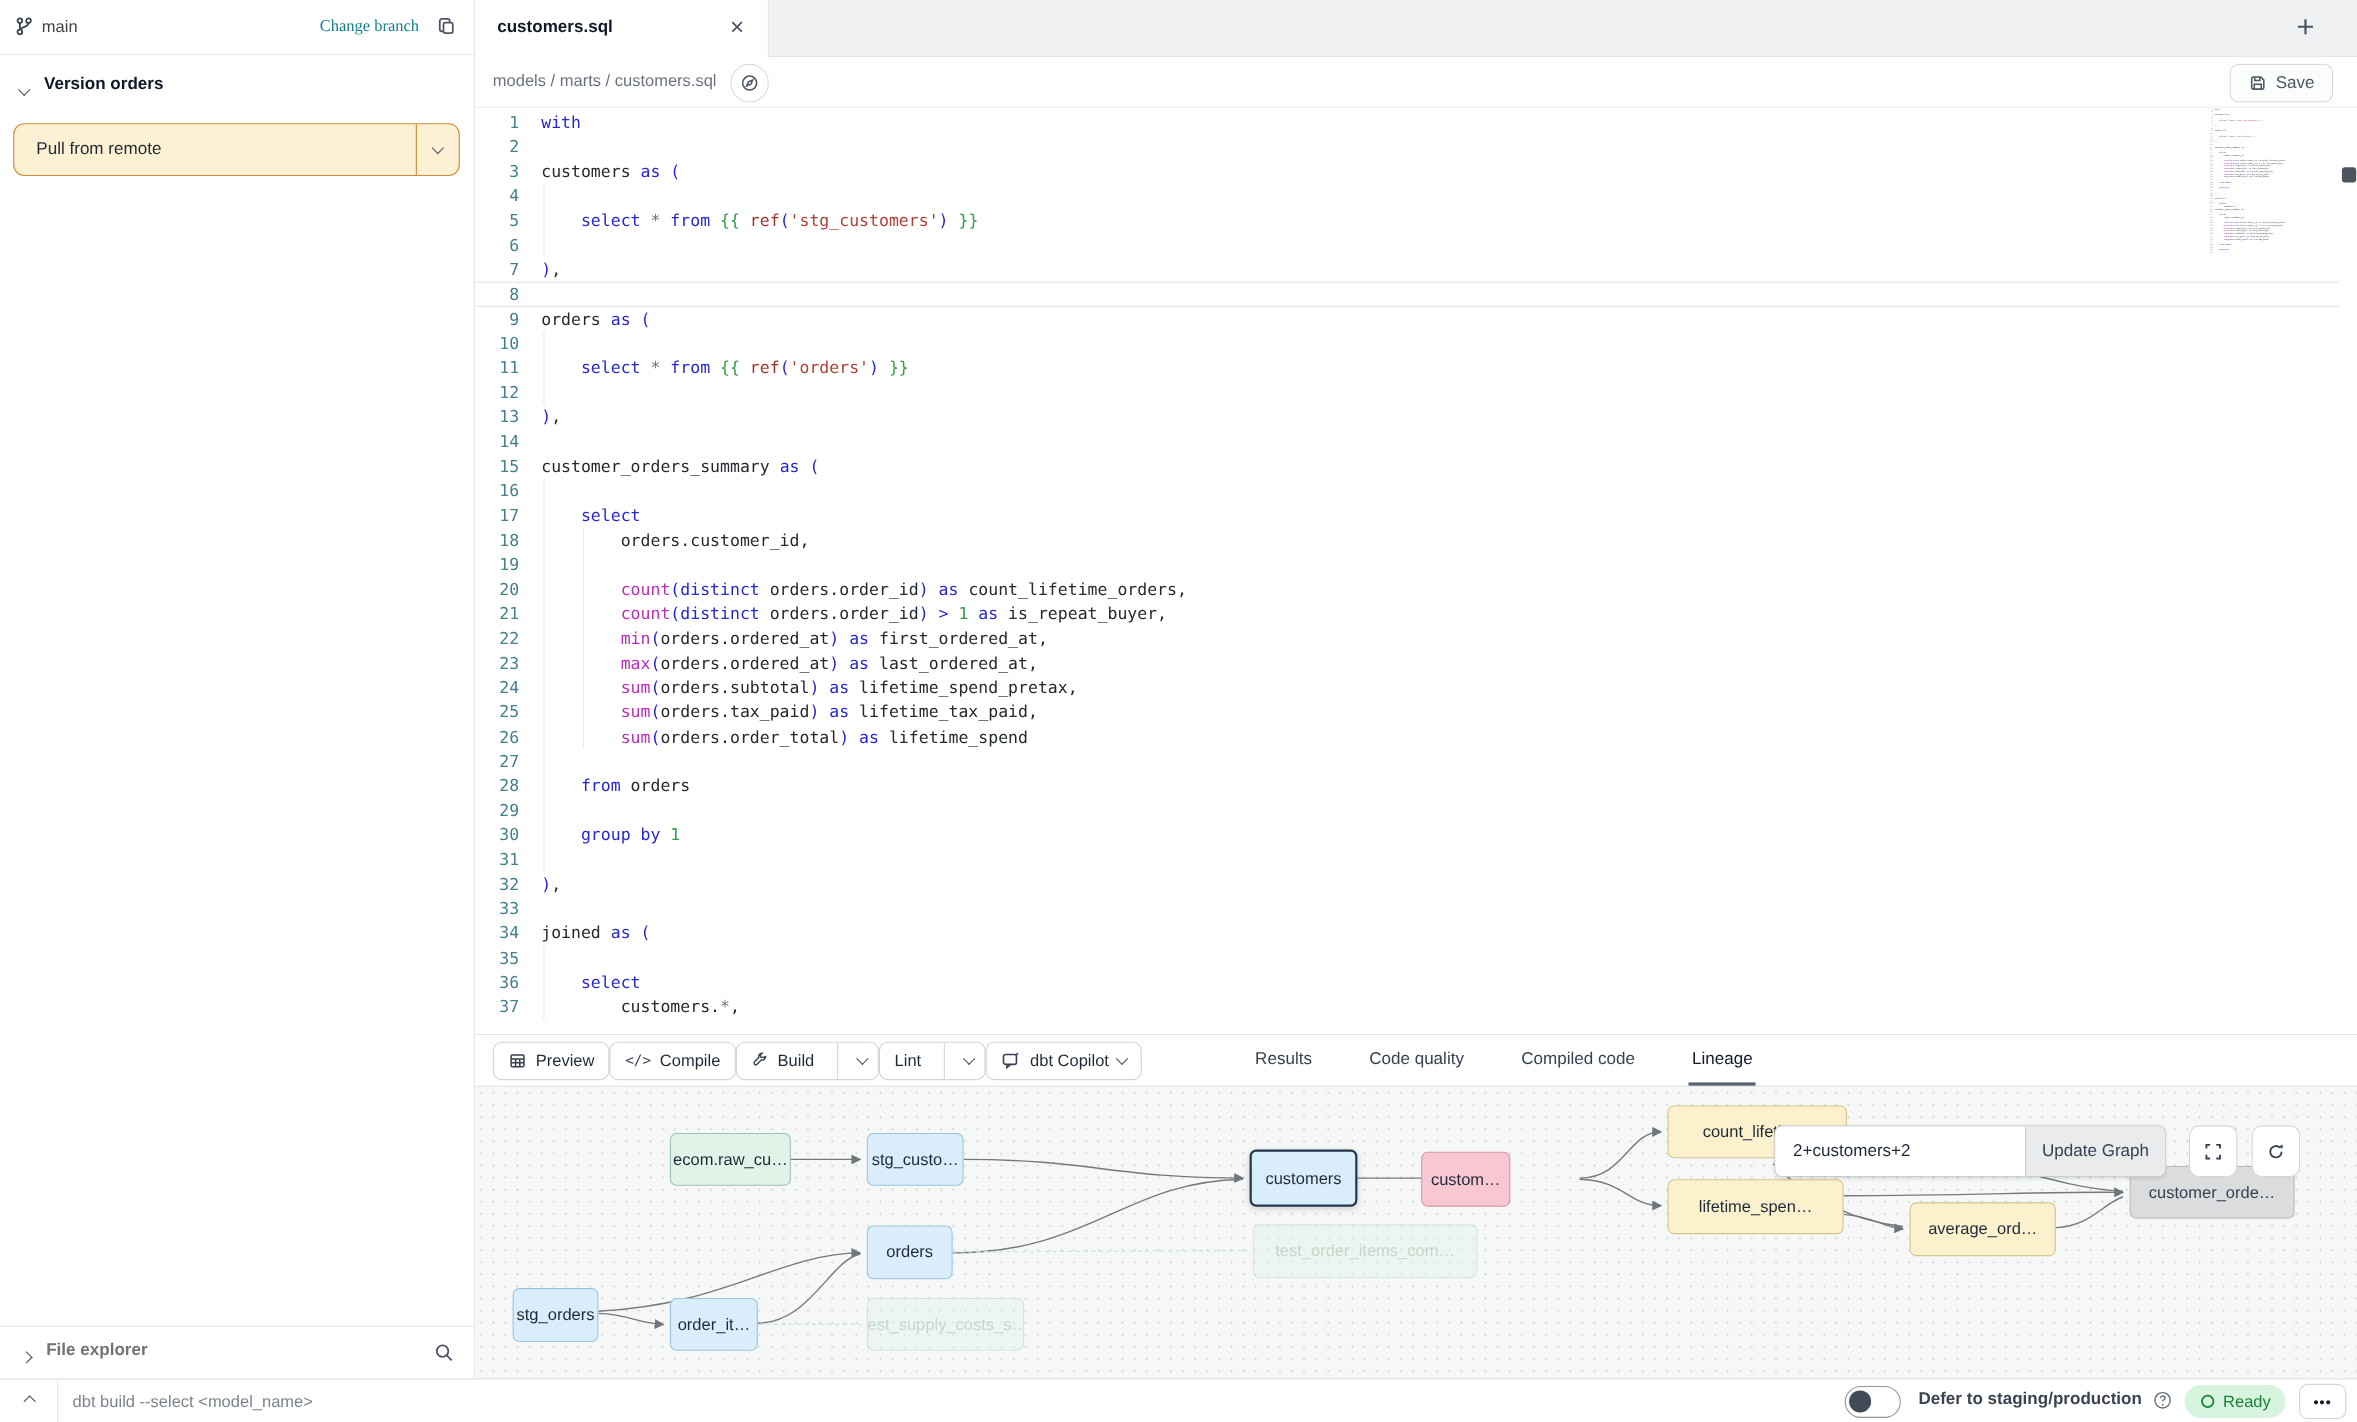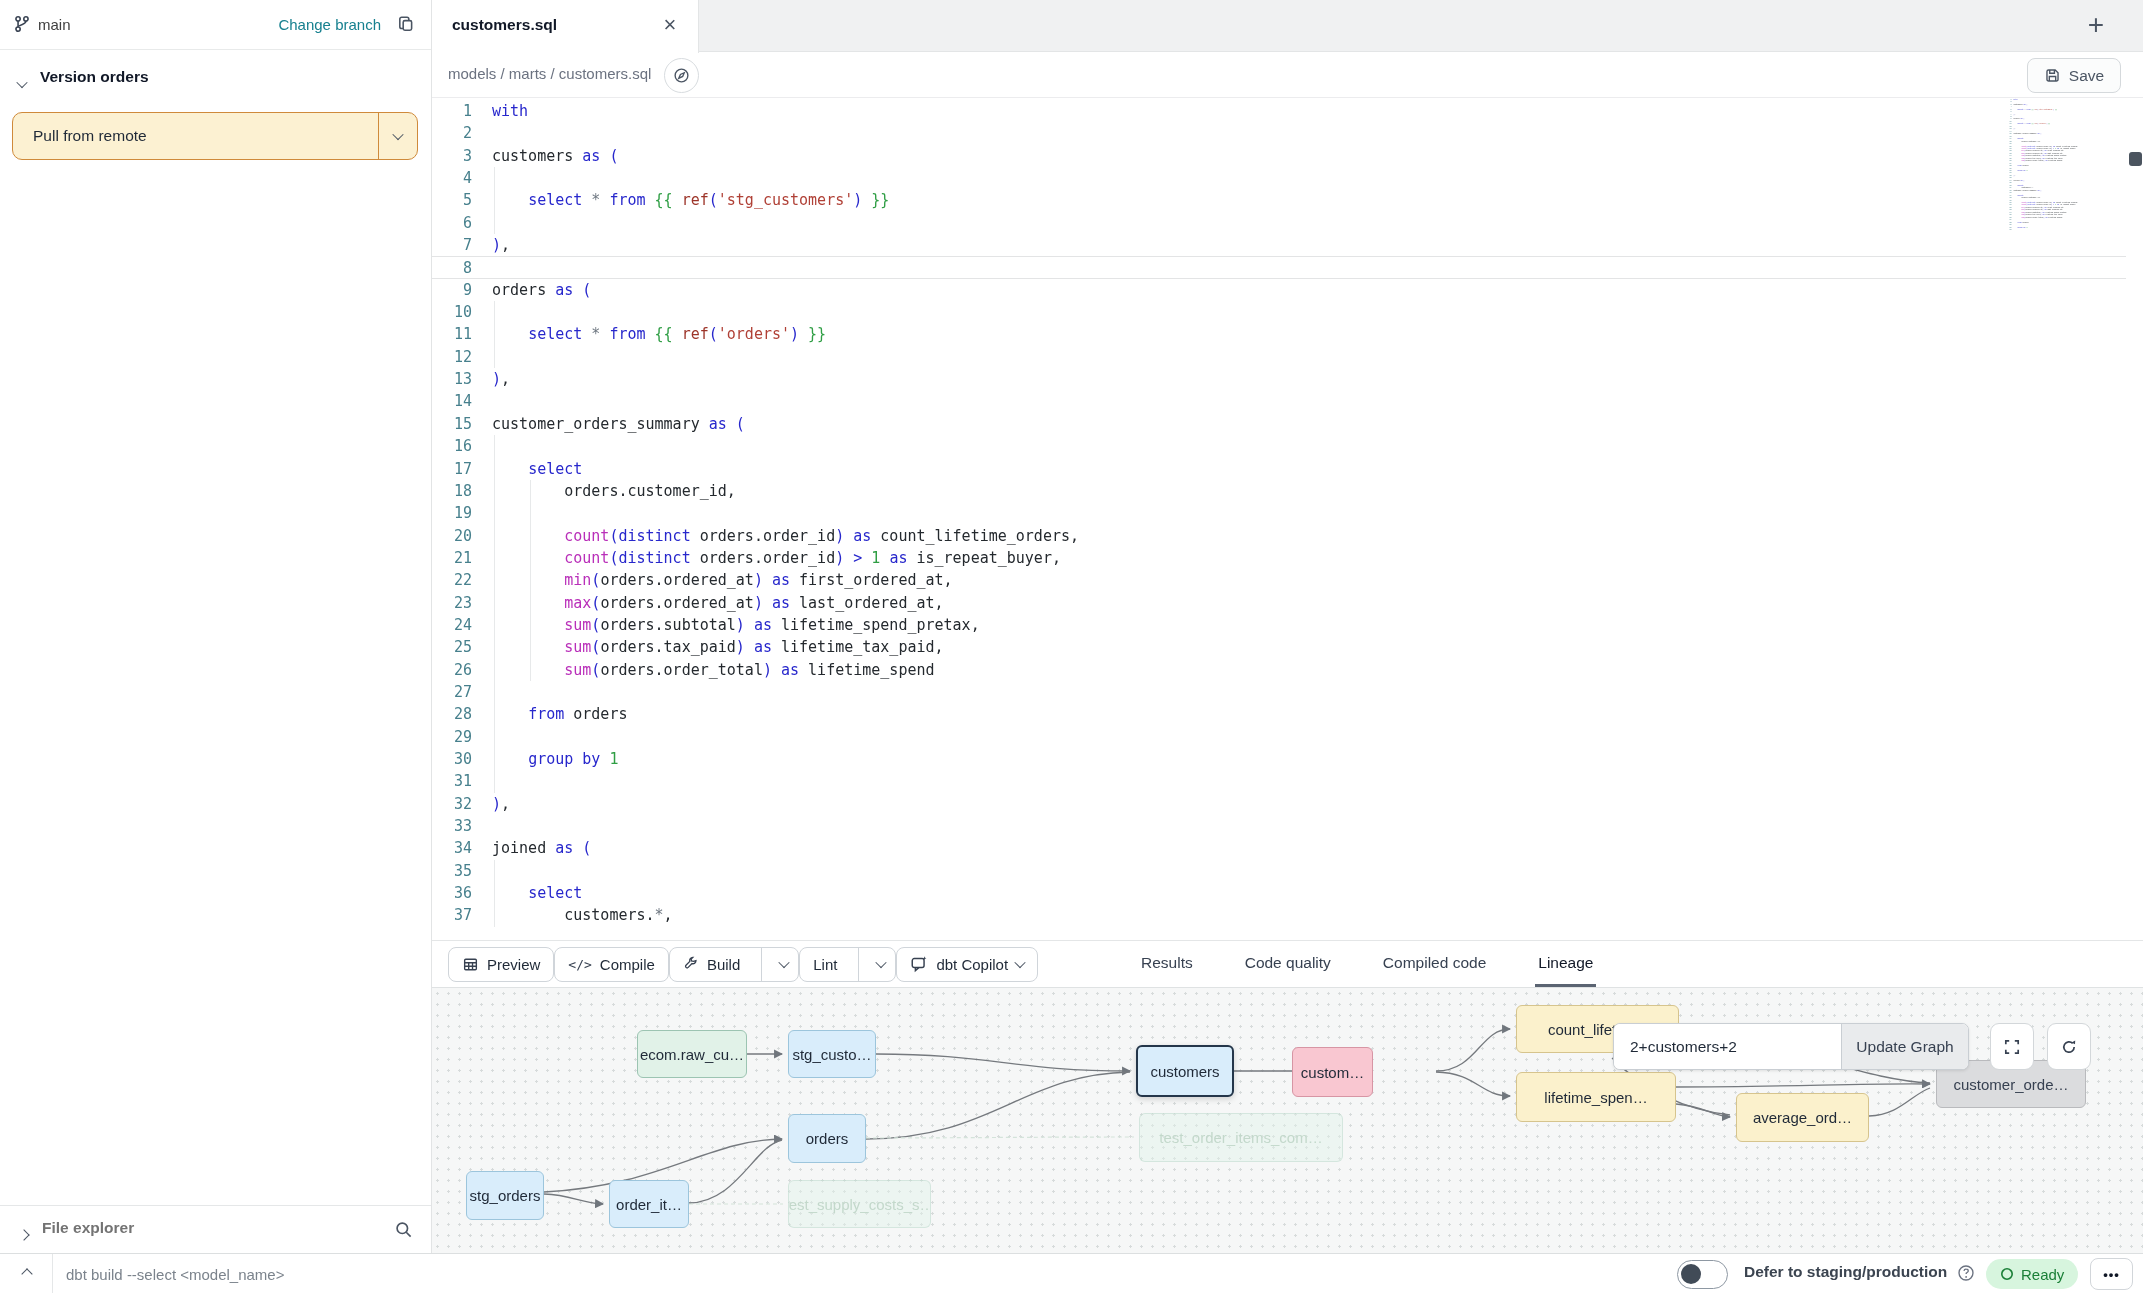--- a/index.html
+++ b/index.html
@@ -6,21 +6,21 @@
   html,body { background:#e8e8e8; }
   .app { position:relative; width:2143px; height:1293px; background:#fff; overflow:hidden;
          font-family:"Liberation Sans", sans-serif; color:#1f2937; }
 
   
   .sidebar { position:absolute; left:0; top:0; width:432px; height:1253px; background:#fff;
              border-right:1px solid #e2e4e5; }
   .branch-row { position:absolute; left:0; top:0; width:100%; height:50px; border-bottom:1px solid #e8eaea; }
   .branch-icon { position:absolute; left:13px; top:15px; }
   .branch-name { position:absolute; left:38px; top:16px; font-size:15px; color:#404040; }
-  .change-branch { position:absolute; right:50px; top:16px; font-size:15px; color:#17808f; cursor:pointer; }
+  .change-branch { position:absolute; right:50px; top:16px; font-size:15px; color:#17808f; cursor:pointer;font-family:Liberation Serif, serif; }
   .copy-icon { position:absolute; right:16px; top:15px; }
   .vc-header { position:absolute; left:0; top:62px; width:100%; height:34px; }
   .vc-chevron { position:absolute; left:18px; top:12px; }
   .vc-title { position:absolute; left:40px; top:6px; font-size:15.5px; font-weight:bold; color:#111827; }
   .pull-btn { position:absolute; left:12px; top:112px; width:406px; height:48px; background:#fcf1d2;
               border:1.5px solid #cf8a3b; border-radius:10px; display:flex; align-items:center; cursor:pointer; }
   .pull-label { padding-left:20px; font-size:15.5px; color:#1f2937; flex:1; }
   .pull-divider { width:1.5px; height:100%; background:#cf8a3b; }
   .pull-caret { width:38px; display:flex; align-items:center; justify-content:center; }
   .file-explorer-row { position:absolute; left:0; top:1205px; width:100%; height:48px; border-top:1px solid #e5e7e8; background:#fff; }
@@ -74,21 +74,21 @@
   .ptab { display:flex; align-items:center; font-size:15.5px; color:#374151; border-bottom:3px solid transparent;
           padding:0 3px; cursor:pointer; }
   .ptab.active { color:#111827; border-bottom-color:#5b6472; }
 
   
   .lineage { position:absolute; left:0; top:988px; width:100%; height:265px; background:#f6f7f7;
              background-image:radial-gradient(#d7dbdb 1px, transparent 1.2px); background-size:11px 11px; overflow:hidden; }
   .edges { position:absolute; left:0; top:0; }
   .node { position:absolute; display:flex; align-items:center; justify-content:center; font-size:15px;
           border-radius:6px; white-space:nowrap; overflow:hidden; color:#1f2937; z-index:2; cursor:pointer; padding:0 8px; }
-  .n-source  { background:#e1f2e8; border:1px solid #9cc4b2;margin-left:28px; }
+  .n-source  { background:#e1f2e8; border:1px solid #9cc4b2; }
   .n-model   { background:#d9edfb; border:1px solid #9cc5dc; }
   .n-selected{ background:#d9edfb; border:2.5px solid #24364a; box-shadow:0 2px 6px rgba(0,0,0,.16); }
   .n-semantic{ background:#f9c7d1; border:1px solid #d795a4; }
   .n-metric  { background:#fbf1cc; border:1px solid #d6c48d; }
   .n-export  { background:#dbdcde; border:1px solid #b9babd; color:#374151; }
   .n-ghost   { background:rgba(225,242,232,.45); border:1px solid rgba(156,196,178,.30); color:#c3d8cb; }
   .graph-search { position:absolute; left:1181px; top:35px; width:356px; height:47px; display:flex; background:#fff;
                   border:1px solid #c9ced3; border-radius:7px; overflow:hidden; z-index:6; box-shadow:0 1px 3px rgba(0,0,0,.10); }
   .graph-search input { flex:1; border:none; outline:none; padding-left:16px; font-size:15.5px; color:#1f2937;
                         font-family:"Liberation Sans", sans-serif; background:#fff; }

